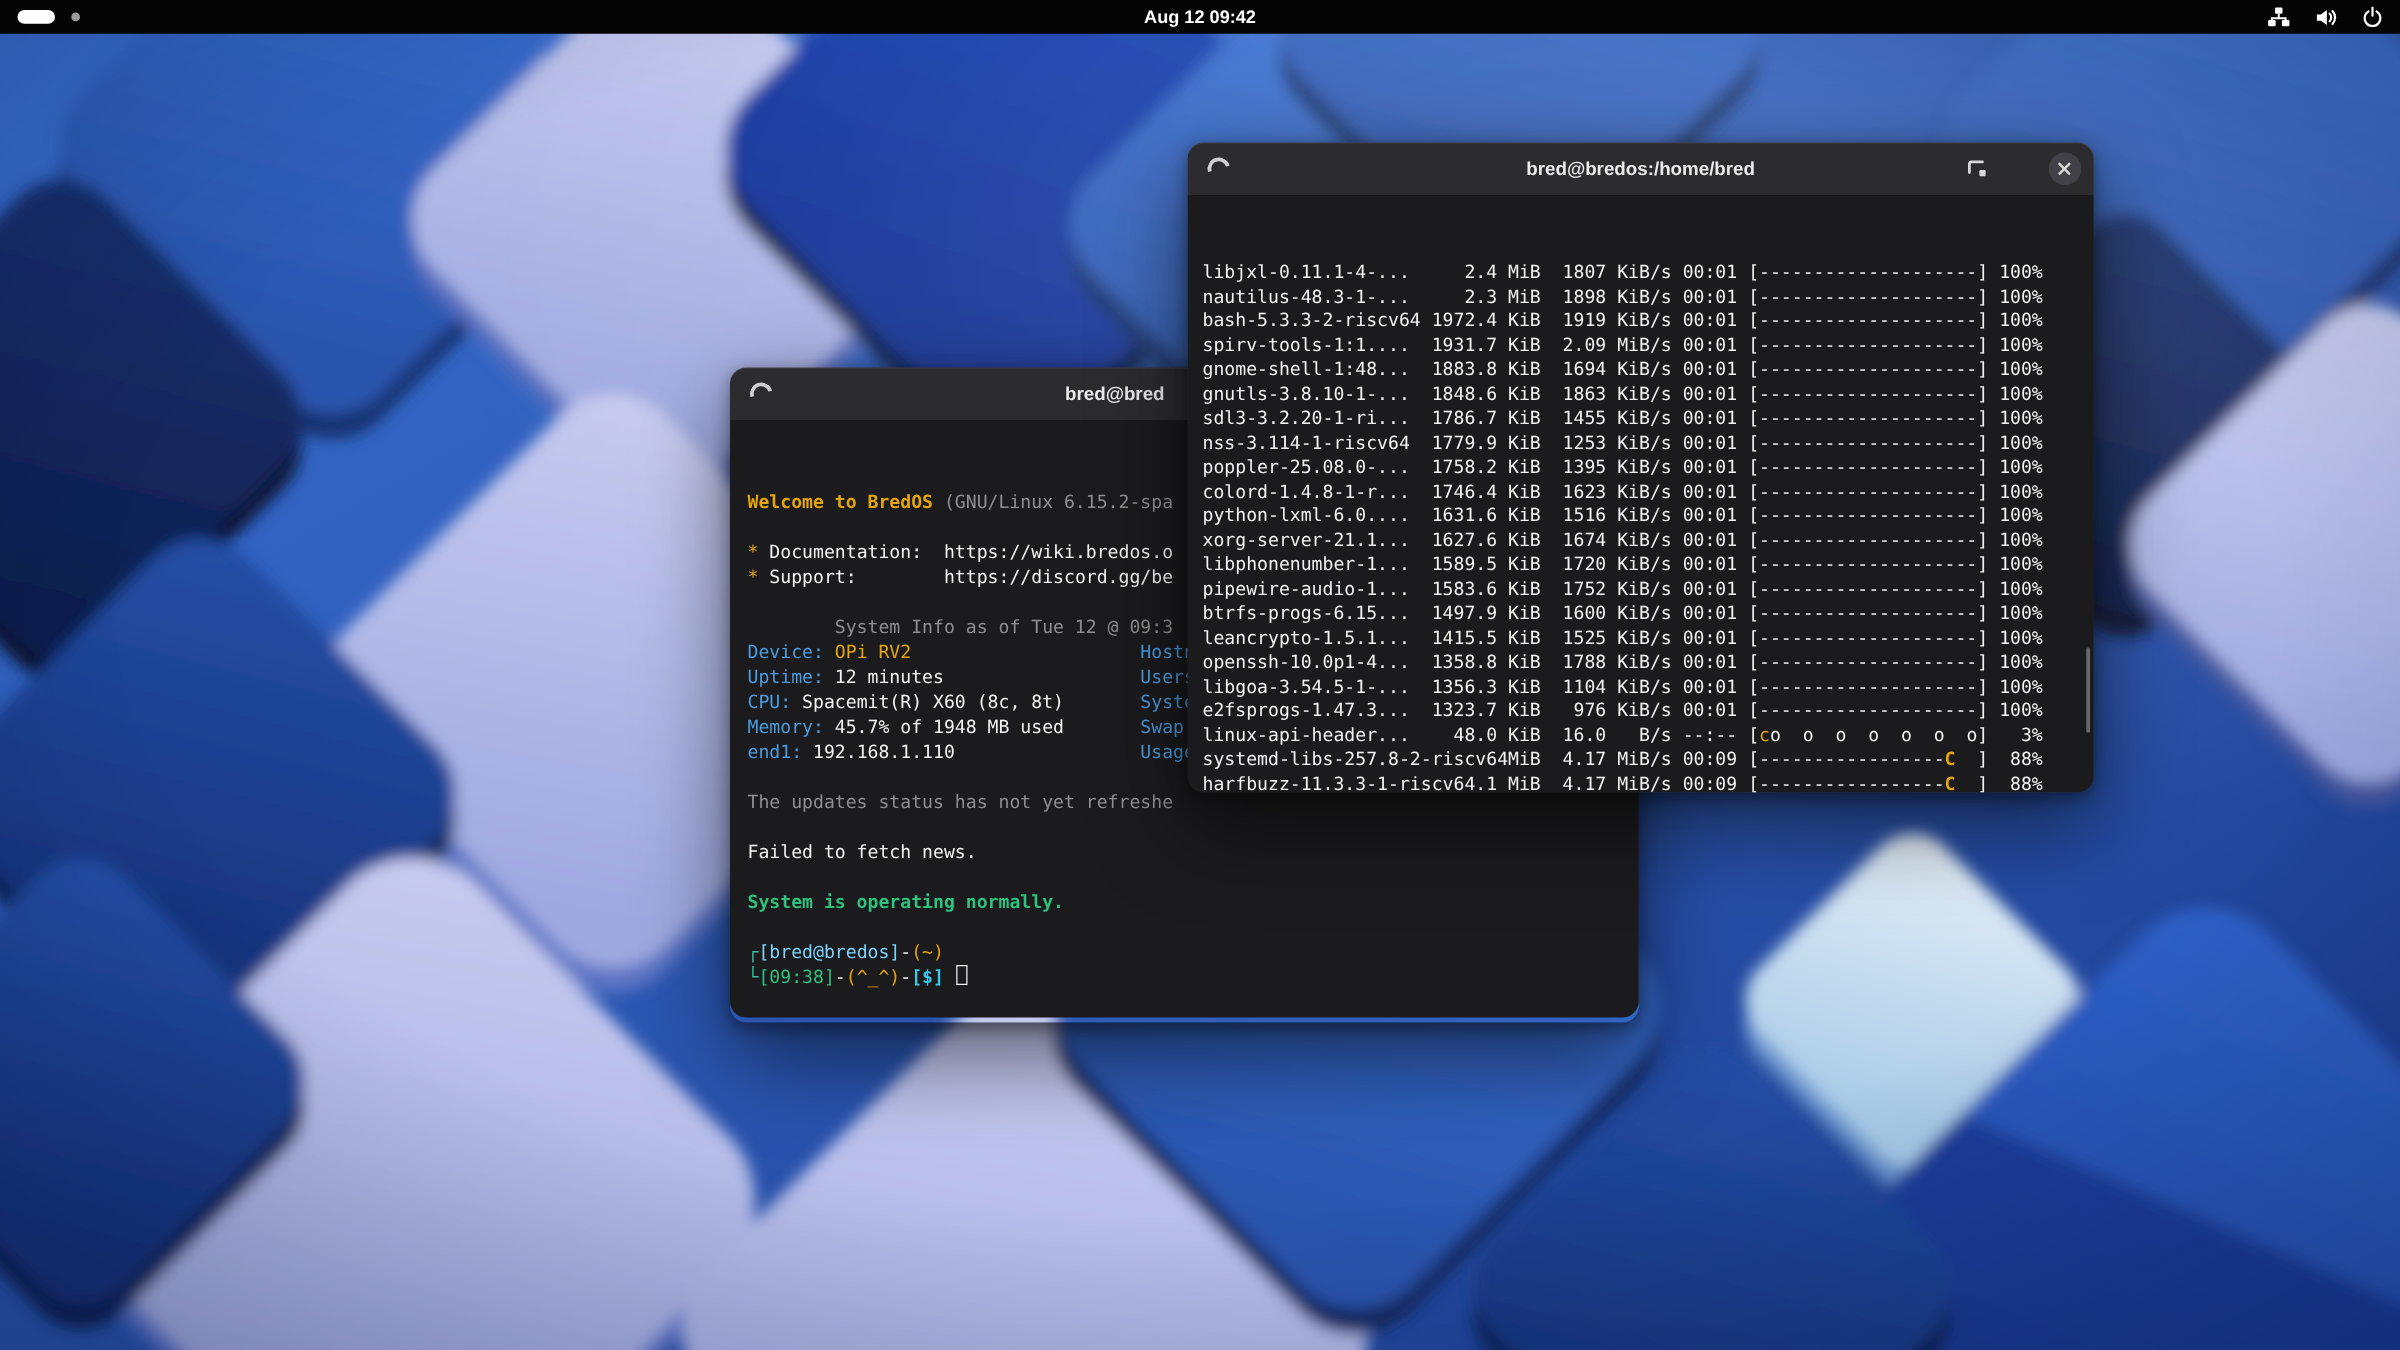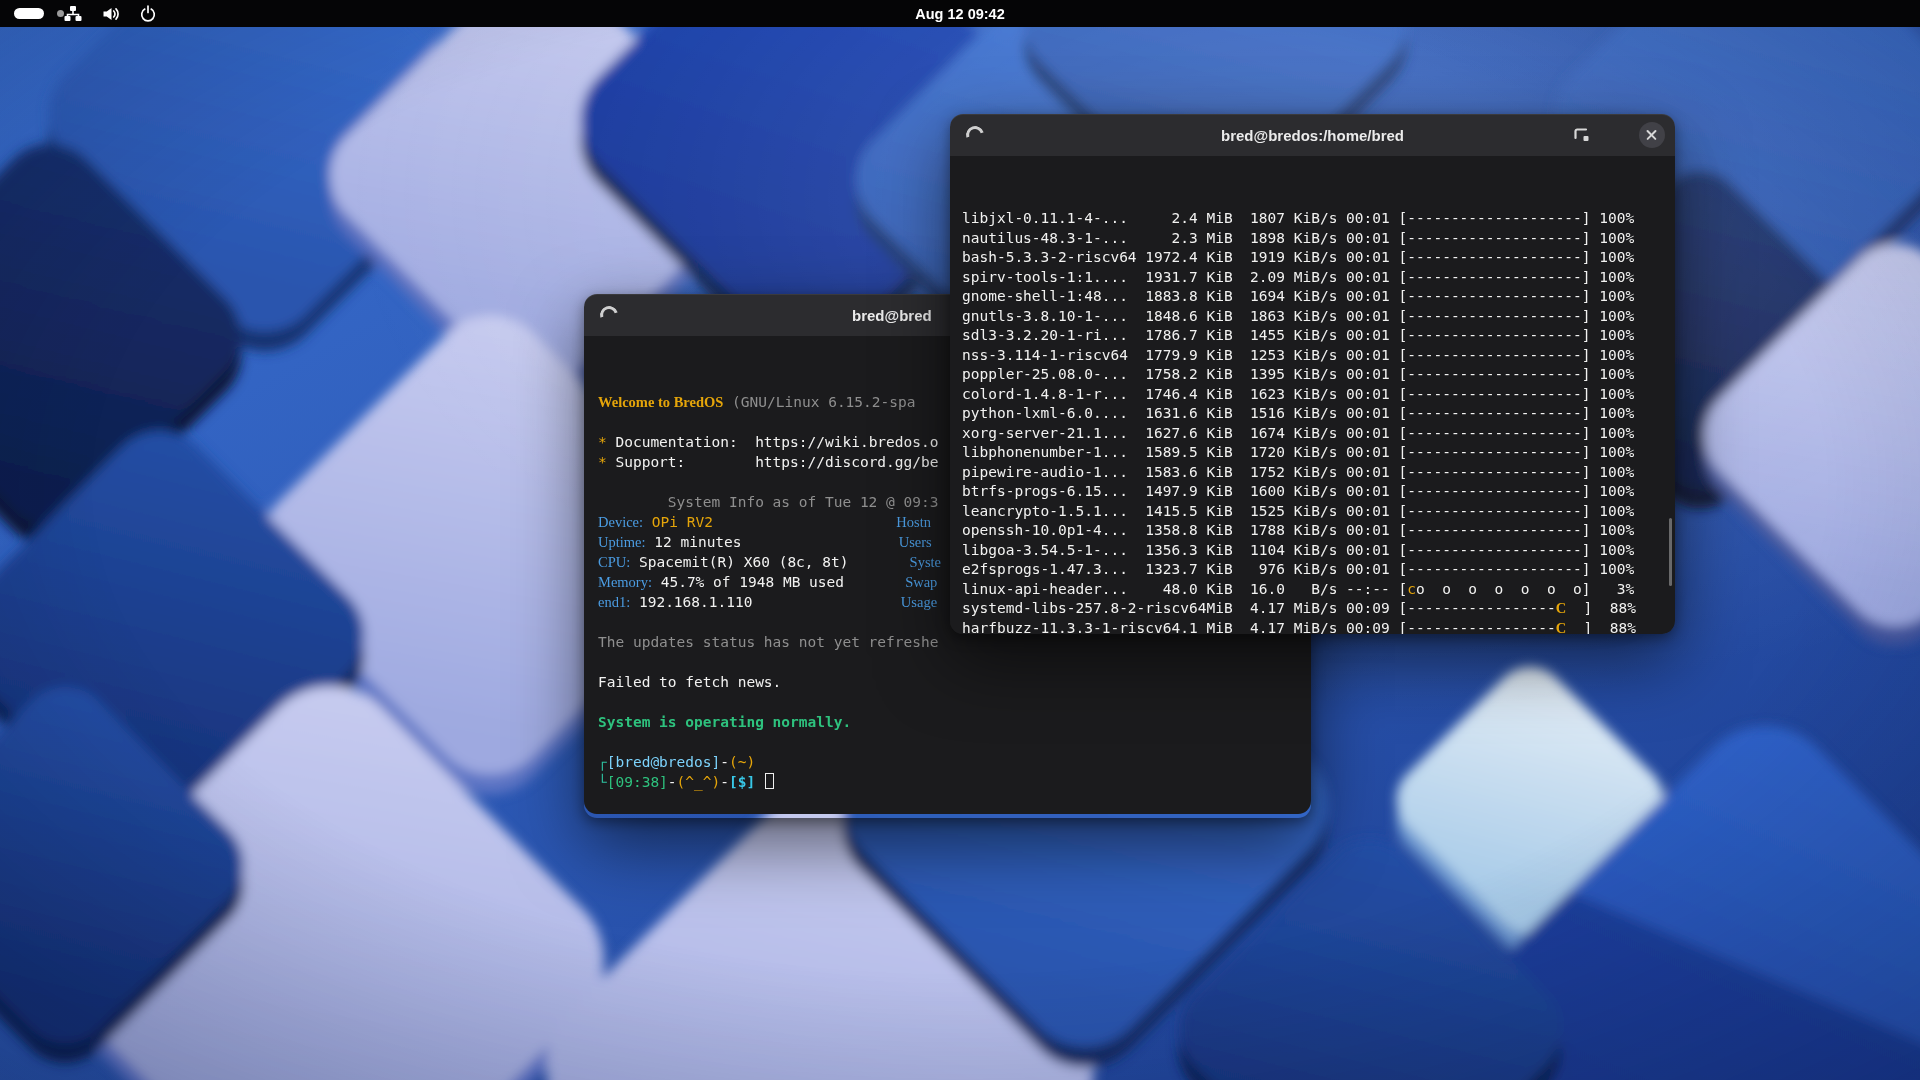--- a/index.html
+++ b/index.html
@@ -10,21 +10,21 @@
   *{margin:0;padding:0;box-sizing:border-box;}
   html,body{width:1920px;height:1080px;overflow:hidden;background:#1c3c8e;
     font-family:"Liberation Sans","DejaVu Sans",sans-serif;}
   .desktop{position:relative;width:1920px;height:1080px;overflow:hidden;}
 
   
   .wallpaper{position:absolute;inset:0;z-index:0;}
 
   
   .topbar{position:absolute;left:0;top:0;width:1920px;height:27px;background:#050506;
-    z-index:20;display:flex;align-items:center;justify-content:flex-start;padding:0 14px;}
+    z-index:20;display:flex;align-items:center;justify-content:space-between;padding:0 14px;}
   .ws{display:flex;align-items:center;gap:13px;}
   .ws-pill{width:30px;height:11px;border-radius:6px;background:#ffffff;cursor:pointer;}
   .ws-dot{width:7px;height:7px;border-radius:50%;background:#9a9a9a;cursor:pointer;}
   .clock{position:absolute;left:50%;top:0;transform:translateX(-50%);height:27px;
     display:flex;align-items:center;color:#fff;font-weight:bold;font-size:14.5px;cursor:pointer;}
   .sysicons{display:flex;align-items:center;gap:20px;}
   .sysicons svg{display:block;cursor:pointer;}
 
   
   .window{position:absolute;border-radius:13px;
@@ -52,22 +52,22 @@
   .close-btn i{transform:rotate(45deg);} .close-btn b{transform:rotate(-45deg);}
 
   
   .term{font-family:"DejaVu Sans Mono","Liberation Mono",monospace;font-size:14.5px;
     color:var(--fg);white-space:pre;margin-top:48px;}
   .bg-pad{padding:8px 0 0 14px;}
   .fg-pad{padding:5px 0 0 12px;}
   .bg-pad .term-line{line-height:20px;height:20px;}
   .fg-pad .term-line{line-height:19.5px;height:19.5px;}
   .c-w{color:var(--fg);} .c-wb{color:#7dd3fc;font-weight:normal;}
-  .c-y{color:var(--yellow);} .c-yb{color:var(--yellow);font-weight:bold;font-family:Liberation Serif, serif;}
-  .c-g{color:var(--gray);} .c-b{color:var(--blue);font-family:Liberation Serif, serif;}
+  .c-y{color:var(--yellow);} .c-yb{color:var(--yellow);font-weight:bold;}
+  .c-g{color:var(--gray);} .c-b{color:var(--blue);}
   .c-gr{color:var(--green);text-align:right;} .c-grb{color:var(--green);font-weight:bold;}
   .c-t{color:var(--teal);} .c-c{color:var(--cyan);font-weight:bold;}
   .cursor-box{display:inline-block;width:9px;height:16px;border:1.5px solid #efefef;
     vertical-align:-2px;margin-left:1px;}
   .fg-scroll{position:absolute;right:3px;top:362px;width:3px;height:68px;
     background:rgba(170,170,170,.55);border-radius:2px;cursor:pointer;}
 </style>
 </head>
 <body>
 

